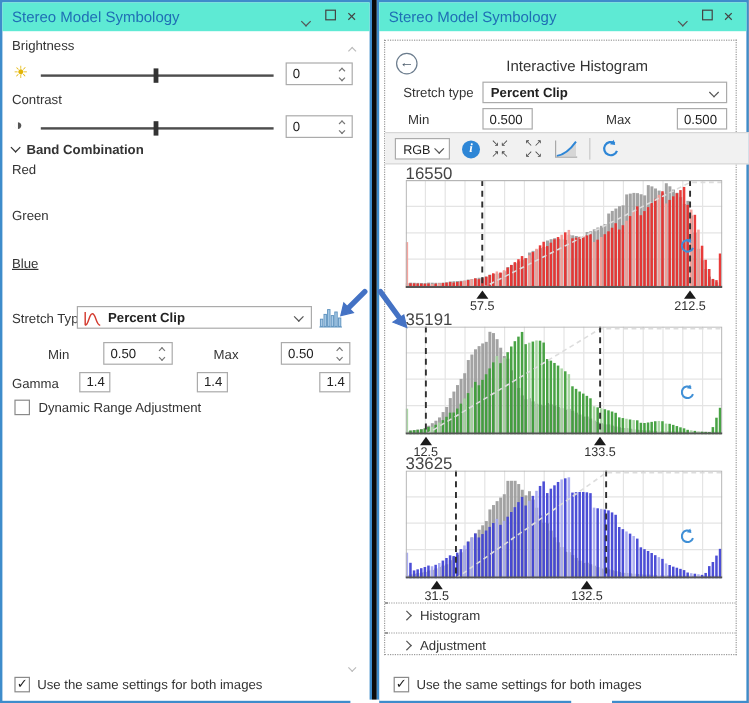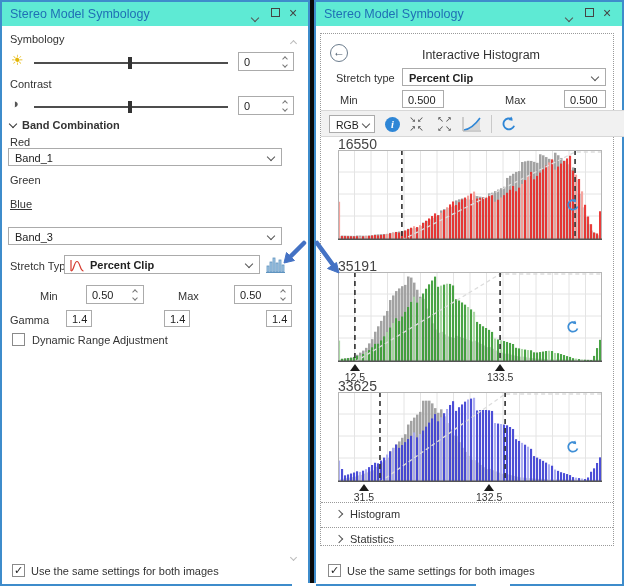--- a/index.html
+++ b/index.html
@@ -64,21 +64,21 @@
 <div id="stage">
 
 <div class="panel panel-left">
   <div class="titlebar">
     <span class="title-text">Stereo Model Symbology</span>
     <span class="tb-icon" style="right:46px;top:8px;"><span class="chev"></span></span>
     <span class="tb-icon" style="right:26px;"><span style="display:inline-block;width:9px;height:9px;border:1.4px solid #444;"></span></span>
     <span class="tb-icon" style="right:8px;font-size:14px;">×</span>
   </div>
 
-  <span class="lbl" style="left:8px;top:31px;">Symbology</span>
+  <span class="lbl" style="left:8px;top:31px;">Brightness</span>
   <span class="lbl" style="left:9px;top:50px;font-size:14px;color:#e3b505;">☀</span>
   <div class="slider-track" style="left:32px;top:60px;width:194px;"></div>
   <div class="slider-handle" style="left:126px;top:55px;"></div>
   <div class="numbox" style="left:236px;top:50px;width:56px;">
     <span class="val">0</span>
     <span class="spin">
           <span class="chev chev-up"></span>
           <span class="chev"></span>
         </span>
   </div>
@@ -91,32 +91,24 @@
     <span class="val">0</span>
     <span class="spin">
           <span class="chev chev-up"></span>
           <span class="chev"></span>
         </span>
   </div>
 
   <span class="lbl lbl-bold" style="left:8px;top:117px;"><span class="chev" style="border-color:#333;margin-right:6px;position:relative;top:-2px;"></span><span>Band Combination</span></span>
 
   <span class="lbl" style="left:8px;top:134px;">Red</span>
-  <div class="selbox" style="left:6px;top:146px;width:274px;">
-    <span class="val">Band_1</span>
-        <span class="chev"></span>
-  </div>
 
   <span class="lbl" style="left:8px;top:172px;">Green</span>
 
-  <span class="lbl" style="left:8px;top:196px;text-decoration:underline;">Blue</span>
-  <div class="selbox" style="left:6px;top:225px;width:274px;">
-    <span class="val">Band_3</span>
-        <span class="chev"></span>
-  </div>
+  <span class="lbl" style="left:8px;top:212px;text-decoration:underline;">Blue</span>
 
   <span class="lbl" style="left:8px;top:258px;">Stretch Type</span>
   <div class="selbox" style="left:62px;top:253px;width:196px;height:19px;">
     <svg style="position:absolute;left:4px;top:3px;" width="16" height="13" viewBox="0 0 16 13">
       <path d="M2 1 L2 12" stroke="#d43b2f" stroke-width="1.2" fill="none"></path>
       <path d="M2 12 C5 12 5 2.5 8 2.5 C11 2.5 11 12 14.5 12" stroke="#d43b2f" stroke-width="1.2" fill="none"></path>
     </svg>
     <span class="val" style="left:25px;font-weight:bold;">Percent Clip</span>
         <span class="chev"></span>
   </div>
@@ -425,20 +417,26 @@
           <line x1="63.888" y1="0" x2="63.888" y2="90" stroke="#2f2f2f" stroke-width="1.6" stroke-dasharray="5,4"></line>
           <line x1="237.072" y1="0" x2="237.072" y2="90" stroke="#2f2f2f" stroke-width="1.6" stroke-dasharray="5,4"></line>
           <rect x="0.5" y="0.5" width="263" height="89" fill="none" stroke="#b5b5b5" stroke-width="1"></rect>
           <line x1="0" y1="89.2" x2="264" y2="89.2" stroke="#555555" stroke-width="1.6"></line>
           <g transform="translate(228,48)">
             <path d="M11.5 8.5 A 4.8 4.8 0 1 1 9.8 3.0" fill="none" stroke="#3f8fd6" stroke-width="1.7"></path>
             <path d="M9.2 0.4 L10.2 4.2 L6.4 3.6 Z" fill="#3f8fd6"></path>
           </g>
         </svg>
       </div>
+  <div class="hist-axis" style="left:22px;top:240px;width:264px;">
+        <div class="tri" style="left:63.888px"></div>
+        <div class="tri" style="left:237.072px"></div>
+        <span class="axlab" style="left:63.888px">57.5</span>
+        <span class="axlab" style="left:237.072px">212.5</span>
+      </div>
 
   <span class="hist-ymax" style="left:22px;top:256px;">35191</span>
   <div class="hist-plot" style="position:absolute;left:22px;top:270px;">
         <svg width="264" height="90" viewBox="0 0 264 90">
           <rect x="0" y="0" width="264" height="90" fill="#ffffff"></rect>
           <line x1="16.5" y1="0" x2="16.5" y2="90" stroke="#e4e4e4" stroke-width="1"></line>
           <line x1="33" y1="0" x2="33" y2="90" stroke="#e4e4e4" stroke-width="1"></line>
           <line x1="49.5" y1="0" x2="49.5" y2="90" stroke="#e4e4e4" stroke-width="1"></line>
           <line x1="66" y1="0" x2="66" y2="90" stroke="#e4e4e4" stroke-width="1"></line>
           <line x1="82.5" y1="0" x2="82.5" y2="90" stroke="#e4e4e4" stroke-width="1"></line>
@@ -866,21 +864,21 @@
         <span class="axlab" style="left:41.976px">31.5</span>
         <span class="axlab" style="left:167.112px">132.5</span>
       </div>
 
   <div class="dotline" style="left:5px;top:500px;width:292px;"></div>
   <div class="section-row" style="left:20px;top:506px;">
     <span class="chev chev-right" style="margin-right:8px;position:relative;top:-1px;"></span><span>Histogram</span>
   </div>
   <div class="dotline" style="left:5px;top:525px;width:292px;"></div>
   <div class="section-row" style="left:20px;top:531px;">
-    <span class="chev chev-right" style="margin-right:8px;position:relative;top:-1px;"></span><span>Statistics</span>
+    <span class="chev chev-right" style="margin-right:8px;position:relative;top:-1px;"></span><span>Adjustment</span>
   </div>
 
   <span class="cb checked" style="left:12px;top:562px;"><span class="mark">✓</span></span>
   <span class="lbl" style="left:31px;top:563px;">Use the same settings for both images</span>
 </div>
 
 <div class="notch" style="left:292px;width:24px;"></div>
 <div class="notch" style="left:476px;width:34px;"></div>
 
 <svg class="overlay" width="624" height="586">

